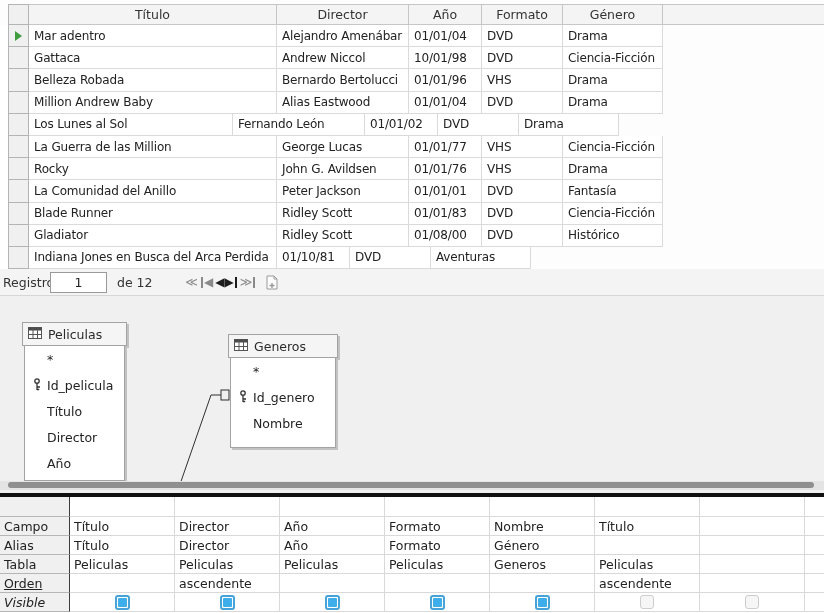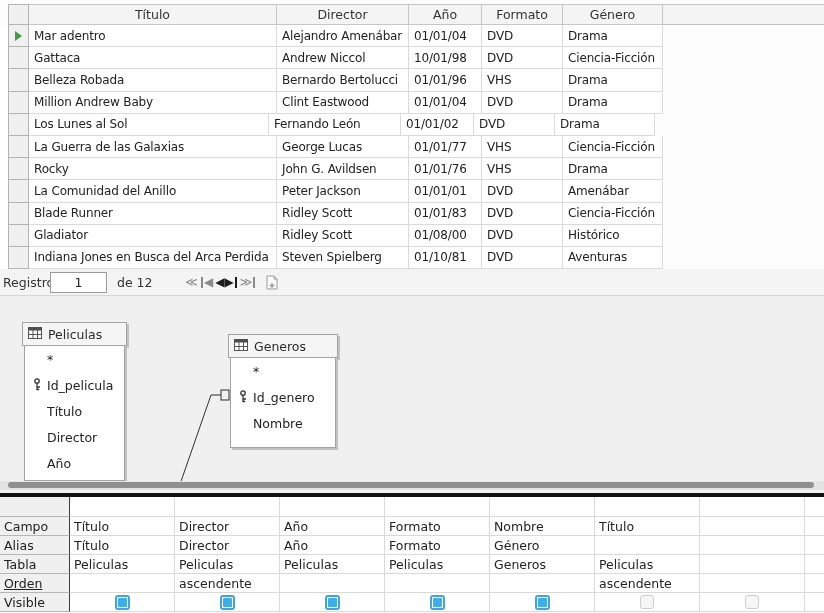--- a/index.html
+++ b/index.html
@@ -100,38 +100,38 @@
           <div class="rcell" style="width: 248px;">Belleza Robada</div>
           <div class="rcell" style="width: 132px;">Bernardo Bertolucci</div>
           <div class="rcell" style="width: 73px;">01/01/96</div>
           <div class="rcell" style="width: 81px;">VHS</div>
           <div class="rcell" style="width: 100px;">Drama</div>
           <div class="rfill"></div>
         </div>
         <div class="rrow">
           <div class="rgutter"></div>
           <div class="rcell" style="width: 248px;">Million Andrew Baby</div>
-          <div class="rcell" style="width: 132px;">Clint Eastwood</div>
+          <div class="rcell" style="width: 132px;">Alias Eastwood</div>
           <div class="rcell" style="width: 73px;">01/01/04</div>
           <div class="rcell" style="width: 81px;">DVD</div>
           <div class="rcell" style="width: 100px;">Drama</div>
           <div class="rfill"></div>
         </div>
         <div class="rrow">
           <div class="rgutter"></div>
-          <div class="rcell" style="width: 240px;">Los Lunes al Sol</div>
+          <div class="rcell" style="width: 204px;">Los Lunes al Sol</div>
           <div class="rcell" style="width: 132px;">Fernando León</div>
           <div class="rcell" style="width: 73px;">01/01/02</div>
           <div class="rcell" style="width: 81px;">DVD</div>
           <div class="rcell" style="width: 100px;">Drama</div>
           <div class="rfill"></div>
         </div>
         <div class="rrow">
           <div class="rgutter"></div>
-          <div class="rcell" style="width: 248px;">La Guerra de las Galaxias</div>
+          <div class="rcell" style="width: 248px;">La Guerra de las Million</div>
           <div class="rcell" style="width: 132px;">George Lucas</div>
           <div class="rcell" style="width: 73px;">01/01/77</div>
           <div class="rcell" style="width: 81px;">VHS</div>
           <div class="rcell" style="width: 100px;">Ciencia-Ficción</div>
           <div class="rfill"></div>
         </div>
         <div class="rrow">
           <div class="rgutter"></div>
           <div class="rcell" style="width: 248px;">Rocky</div>
           <div class="rcell" style="width: 132px;">John G. Avildsen</div>
@@ -139,21 +139,21 @@
           <div class="rcell" style="width: 81px;">VHS</div>
           <div class="rcell" style="width: 100px;">Drama</div>
           <div class="rfill"></div>
         </div>
         <div class="rrow">
           <div class="rgutter"></div>
           <div class="rcell" style="width: 248px;">La Comunidad del Anillo</div>
           <div class="rcell" style="width: 132px;">Peter Jackson</div>
           <div class="rcell" style="width: 73px;">01/01/01</div>
           <div class="rcell" style="width: 81px;">DVD</div>
-          <div class="rcell" style="width: 100px;">Amenábar</div>
+          <div class="rcell" style="width: 100px;">Fantasía</div>
           <div class="rfill"></div>
         </div>
         <div class="rrow">
           <div class="rgutter"></div>
           <div class="rcell" style="width: 248px;">Blade Runner</div>
           <div class="rcell" style="width: 132px;">Ridley Scott</div>
           <div class="rcell" style="width: 73px;">01/01/83</div>
           <div class="rcell" style="width: 81px;">DVD</div>
           <div class="rcell" style="width: 100px;">Ciencia-Ficción</div>
           <div class="rfill"></div>
@@ -163,21 +163,20 @@
           <div class="rcell" style="width: 248px;">Gladiator</div>
           <div class="rcell" style="width: 132px;">Ridley Scott</div>
           <div class="rcell" style="width: 73px;">01/08/00</div>
           <div class="rcell" style="width: 81px;">DVD</div>
           <div class="rcell" style="width: 100px;">Histórico</div>
           <div class="rfill"></div>
         </div>
         <div class="rrow">
           <div class="rgutter"></div>
           <div class="rcell" style="width: 248px;">Indiana Jones en Busca del Arca Perdida</div>
-          <div class="rcell" style="width: 132px;">Steven Spielberg</div>
           <div class="rcell" style="width: 73px;">01/10/81</div>
           <div class="rcell" style="width: 81px;">DVD</div>
           <div class="rcell" style="width: 100px;">Aventuras</div>
           <div class="rfill"></div>
         </div>
       </div>
   </section>
 
   <div id="nav-bar">
     <span id="nav-label">Registro</span>
@@ -282,21 +281,21 @@
       <div id="splitter-line"></div>
     </div>
 
   <section id="design-grid">
     <div id="dg-labels">
         <div class="dg-label" style="height: 20px;"></div>
         <div class="dg-label" style="height: 19px;">Campo</div>
         <div class="dg-label" style="height: 19px;">Alias</div>
         <div class="dg-label" style="height: 19px;">Tabla</div>
         <div class="dg-label" style="height: 19px; text-decoration: underline;">Orden</div>
-        <div class="dg-label" style="height: 19px;">Visible</div>
+        <div class="dg-label" style="height: 19px; font-style: italic;">Visible</div>
       </div>
     <div id="dg-cols">
         <div class="dg-col" style="width: 105px;">
           <div class="dg-cell" style="height: 20px;"></div>
           <div class="dg-cell" style="height: 19px;">Título</div>
           <div class="dg-cell" style="height: 19px;">Título</div>
           <div class="dg-cell" style="height: 19px;">Peliculas</div>
           <div class="dg-cell" style="height: 19px;"></div>
           <div class="dg-cell center" style="height: 19px;">
             <div class="checkbox checked"></div>

